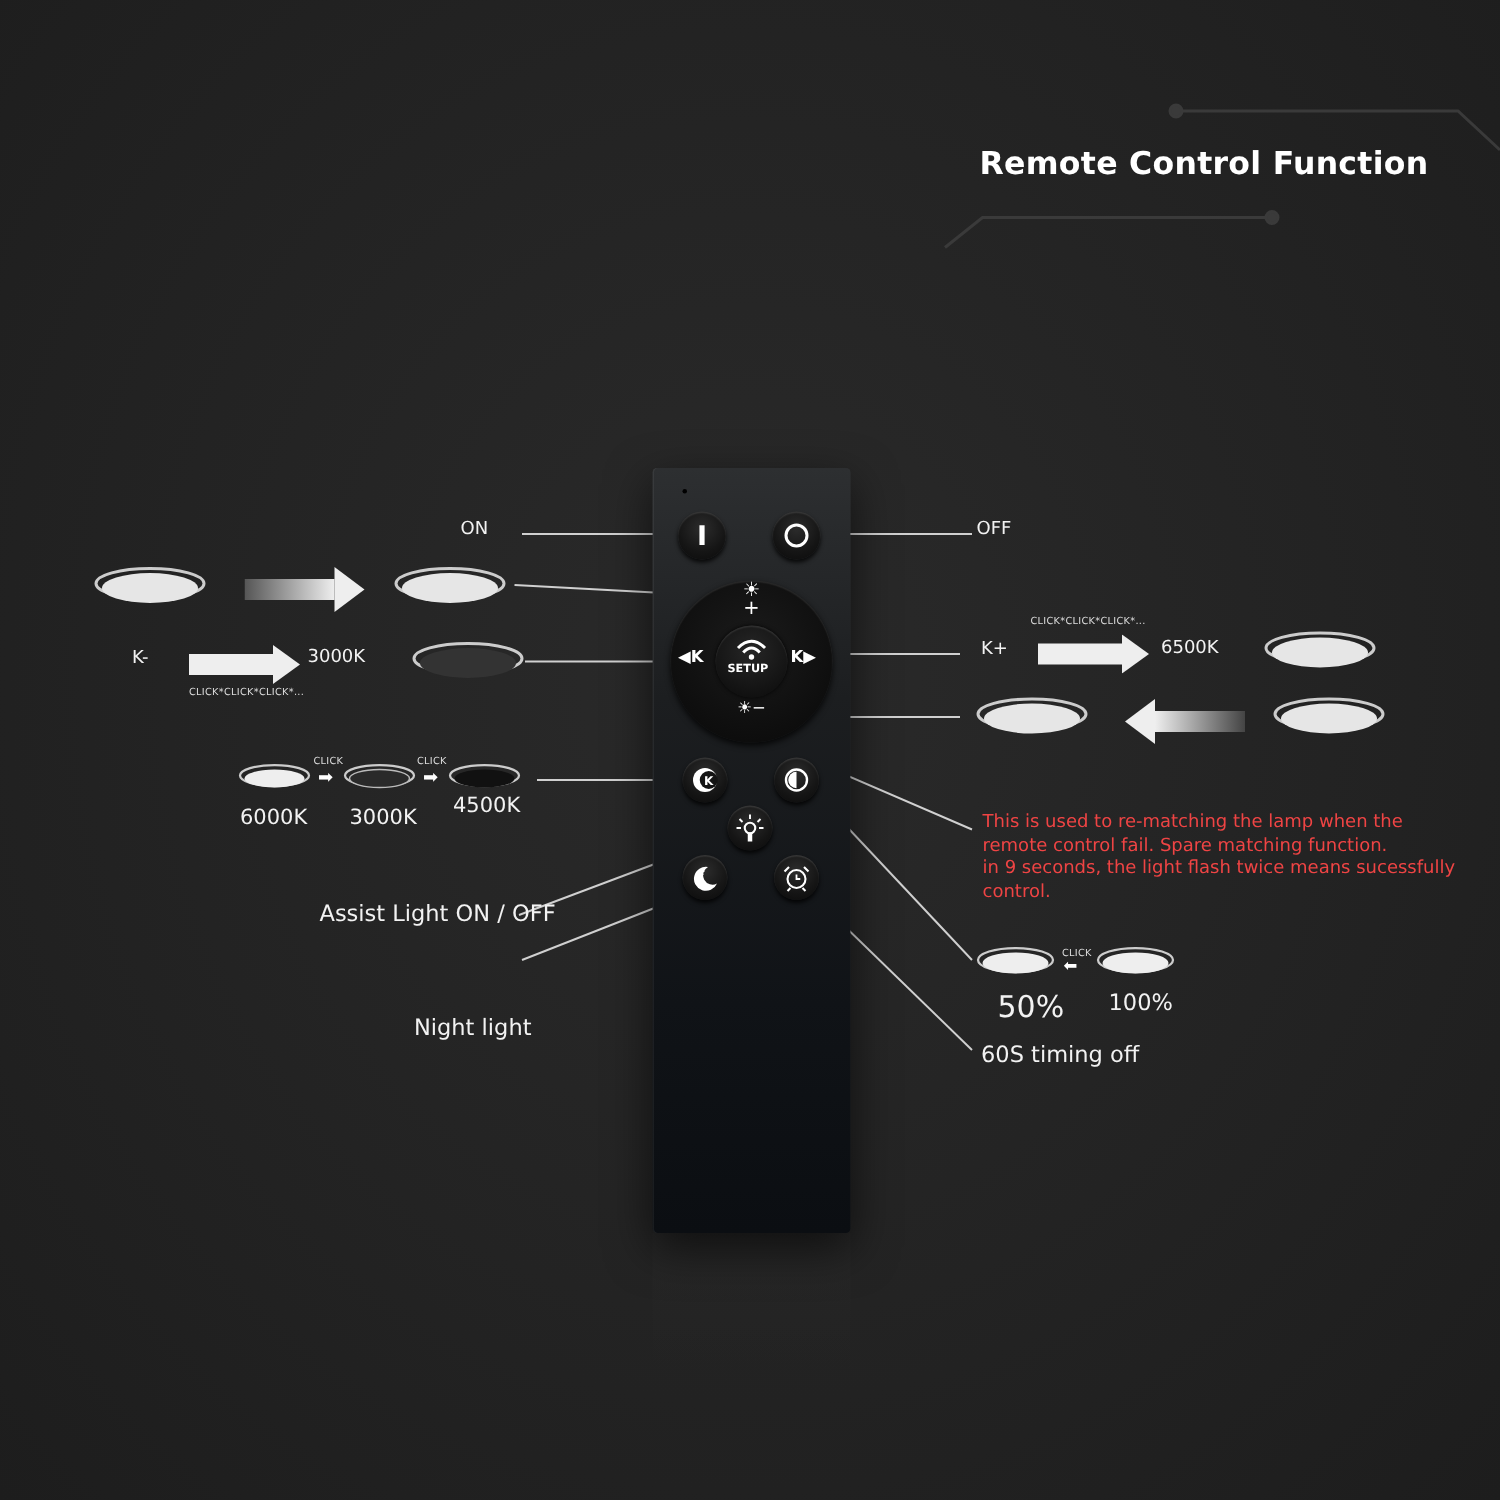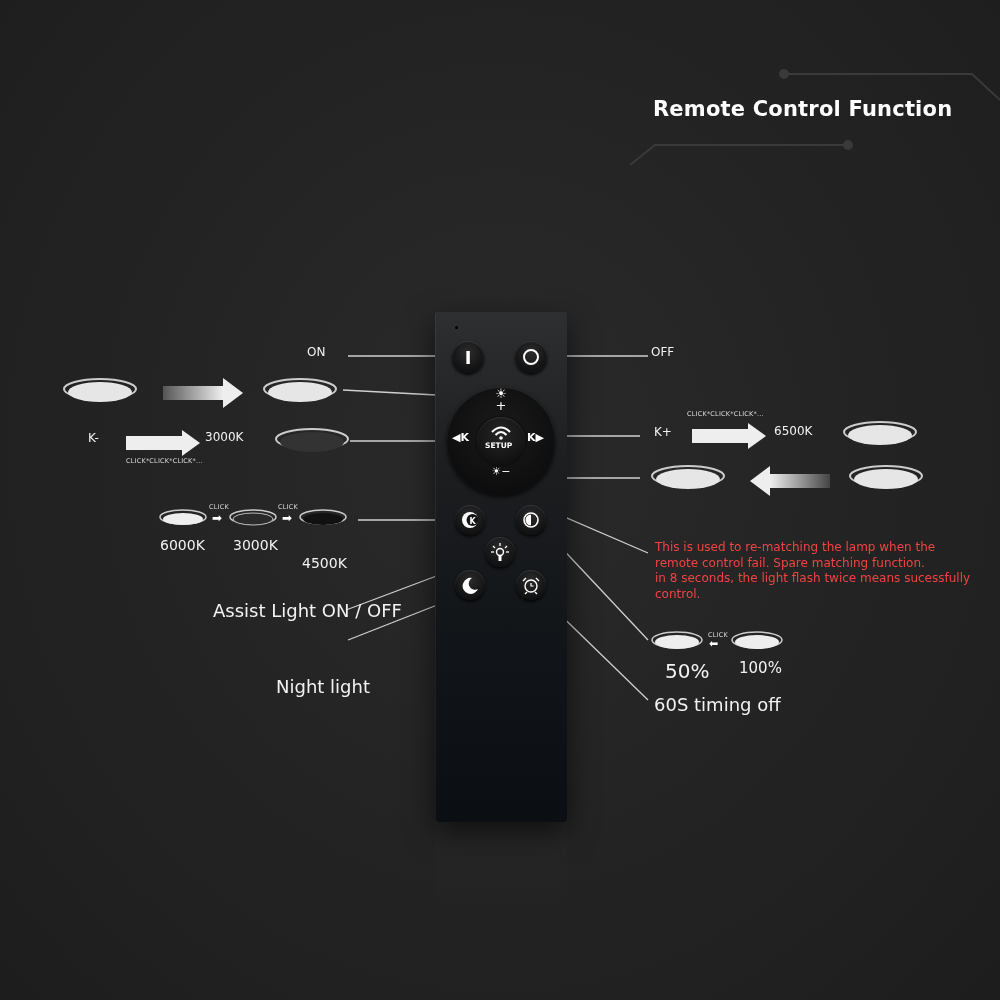--- a/index.html
+++ b/index.html
@@ -9,21 +9,21 @@
     font-family: "DejaVu Sans", sans-serif; color:#fff;
   }
   .abs { position:absolute; }
   .title {
     left:653px; top:97px; font-size:21px; font-weight:bold; letter-spacing:0.2px;
     color:#fff; white-space:nowrap;
   }
   .lbl { color:#f2f2f2; white-space:nowrap; }
   .big { font-size:12px; }
   .mid { font-size:18px; }
-  .small { font-size:18px; }
+  .small { font-size:15px; }
   .tiny { font-size:6.5px; color:#ddd; letter-spacing:0.2px; }
   .desc { font-size:12px; line-height:15.5px; color:#ef4444; white-space:nowrap; }
   
   .remote {
     left:435px; top:312px; width:132px; height:510px;
     background: linear-gradient(180deg, #2d2f31 0%, #1c1e20 30%, #101317 70%, #0b0e12 100%);
     border-radius:3px;
     box-shadow: 0 10px 30px rgba(0,0,0,0.6), inset 1px 0 0 rgba(255,255,255,0.06);
   }
   .reflect {
@@ -228,29 +228,29 @@
 <svg class="abs" style="left:298px;top:508px;" width="52" height="24">
     <ellipse cx="25" cy="9" rx="23" ry="7" fill="none" stroke="#ccc" stroke-width="1.5"></ellipse>
     <ellipse cx="25" cy="11" rx="20" ry="6" fill="#111"></ellipse>
   </svg>
 <div class="abs glyph" style="left:212px;top:511px;font-size:12px;">➡</div>
 <div class="abs glyph" style="left:282px;top:511px;font-size:12px;">➡</div>
 <div class="abs tiny" style="left:209px;top:503px;">CLICK</div>
 <div class="abs tiny" style="left:278px;top:503px;">CLICK</div>
 <div class="abs lbl mid" style="left:160px;top:537px;font-size:14px;">6000K</div>
 <div class="abs lbl mid" style="left:233px;top:537px;font-size:14px;">3000K</div>
-<div class="abs lbl mid" style="left:302px;top:555px;font-size:14px;">4500K</div>
+<div class="abs lbl mid" style="left:302px;top:529px;font-size:14px;">4500K</div>
 
 <div class="abs lbl small" style="left:213px;top:600px;">Assist Light ON / OFF</div>
 <div class="abs lbl small" style="left:276px;top:632px;margin-top:44px;">Night light</div>
 
 <div class="abs desc" style="left:655px;top:540px;">
   <div>This is used to re-matching the lamp when the</div>
   <div>remote control fail. Spare matching function.</div>
-  <div>in 8 seconds, the light flash twice means sucessfully</div>
+  <div>in 9 seconds, the light flash twice means sucessfully</div>
   <div> control.</div>
 </div>
 
 <svg class="abs" style="left:650px;top:630px;" width="56" height="26">
     <ellipse cx="27" cy="10" rx="25" ry="8" fill="none" stroke="#ccc" stroke-width="1.5"></ellipse>
     <ellipse cx="27" cy="12" rx="22" ry="7" fill="#eee"></ellipse>
   </svg>
 <svg class="abs" style="left:730px;top:630px;" width="56" height="26">
     <ellipse cx="27" cy="10" rx="25" ry="8" fill="none" stroke="#ccc" stroke-width="1.5"></ellipse>
     <ellipse cx="27" cy="12" rx="22" ry="7" fill="#eee"></ellipse>

